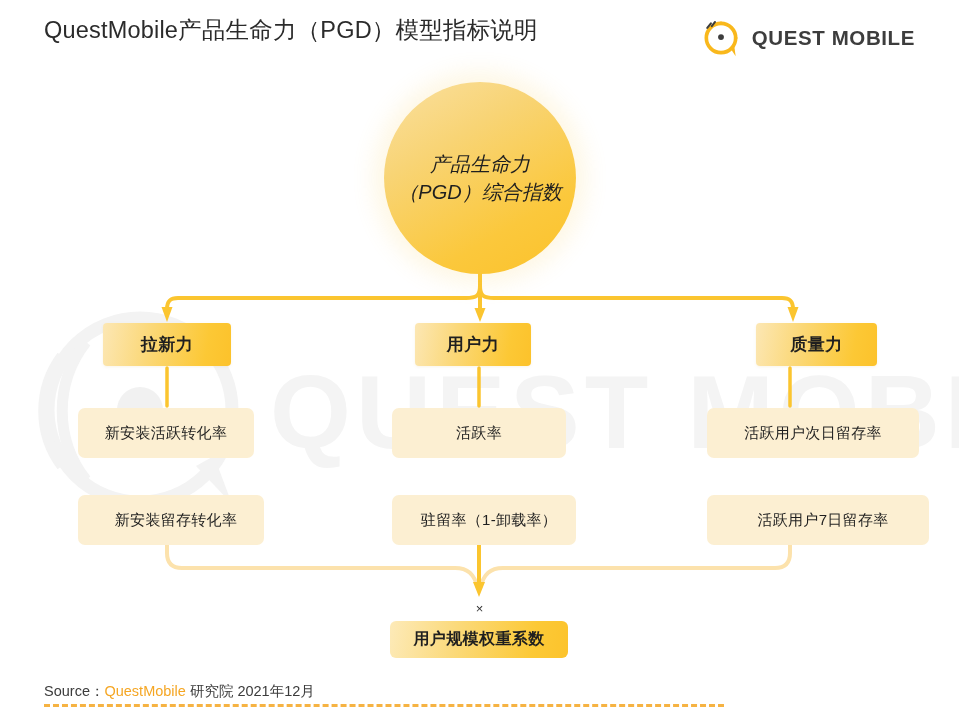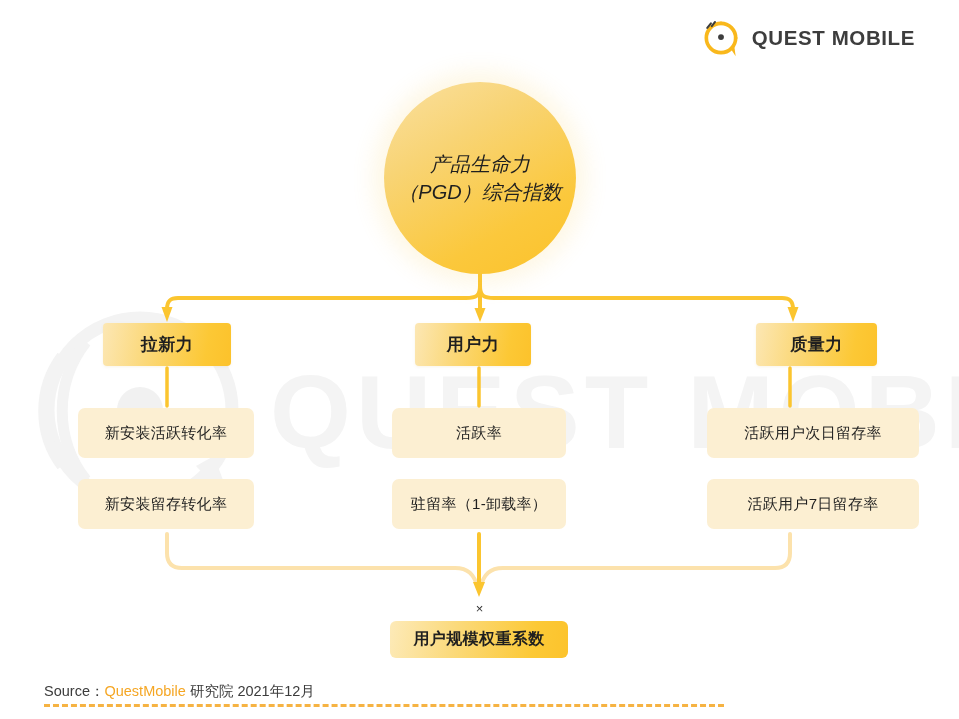--- a/index.html
+++ b/index.html
@@ -119,21 +119,21 @@
     justify-content: center;
     z-index: 3;
   }
   .metric .metric-label {
     font-size: 15px;
     color: #1f1f1f;
     letter-spacing: 0.3px;
     white-space: nowrap;
   }
   .metric.m-r0 { top: 408px; text-align: center; }
-  .metric.m-r1 { top: 479px; }
+  .metric.m-r1 { top: 495px; padding-left: 10px; }
 
   .col-0 .metric { left: 78px;  width: 176px; }
   .col-1 .metric { left: 392px; width: 174px; }
   .col-2 .metric { left: 707px; width: 212px; }
 
   
   #multiply-sign {
     position: absolute;
     left: 0; right: 0; top: 601px;
     text-align: center;
@@ -190,20 +190,21 @@
   <g fill="none" stroke="#F3F3F3" stroke-width="11">
     <path d="M 62 66 A 92 92 0 0 0 62 176"></path>
     <path d="M 86 52 A 112 112 0 0 0 86 190"></path>
   </g>
   <circle cx="140" cy="120" r="23" fill="#F1F1F1"></circle>
   <path d="M 196 176 L 232 214 L 214 166 Z" fill="#F3F3F3"></path>
   <text x="270" y="158" font-family="Liberation Sans, sans-serif" font-size="104" font-weight="bold" letter-spacing="5" fill="#F4F4F4">QUEST MOBILE</text>
 </svg>
 
 <div id="header">
+  <div id="page-title">QuestMobile产品生命力（PGD）模型指标说明</div>
 
   <div id="brand-logo">
     <svg class="logo-mark" viewBox="0 0 48 48">
       <path d="M 40 24 A 16 16 0 1 1 24 8" fill="none" stroke="#F9B81C" stroke-width="4" stroke-linecap="round"></path>
       <path d="M 24 8 A 16 16 0 0 1 40 24" fill="none" stroke="#F9B81C" stroke-width="4" stroke-linecap="round"></path>
       <path d="M 34 35 L 40 44 L 38.5 33 Z" fill="#F9B81C"></path>
       <circle cx="24" cy="23" r="3.2" fill="#3d3d3d"></circle>
       <path d="M 9 13 L 13 8" stroke="#3d3d3d" stroke-width="2.2" stroke-linecap="round"></path>
       <path d="M 14 11 L 17.5 6.5" stroke="#3d3d3d" stroke-width="2.2" stroke-linecap="round"></path>
     </svg>

